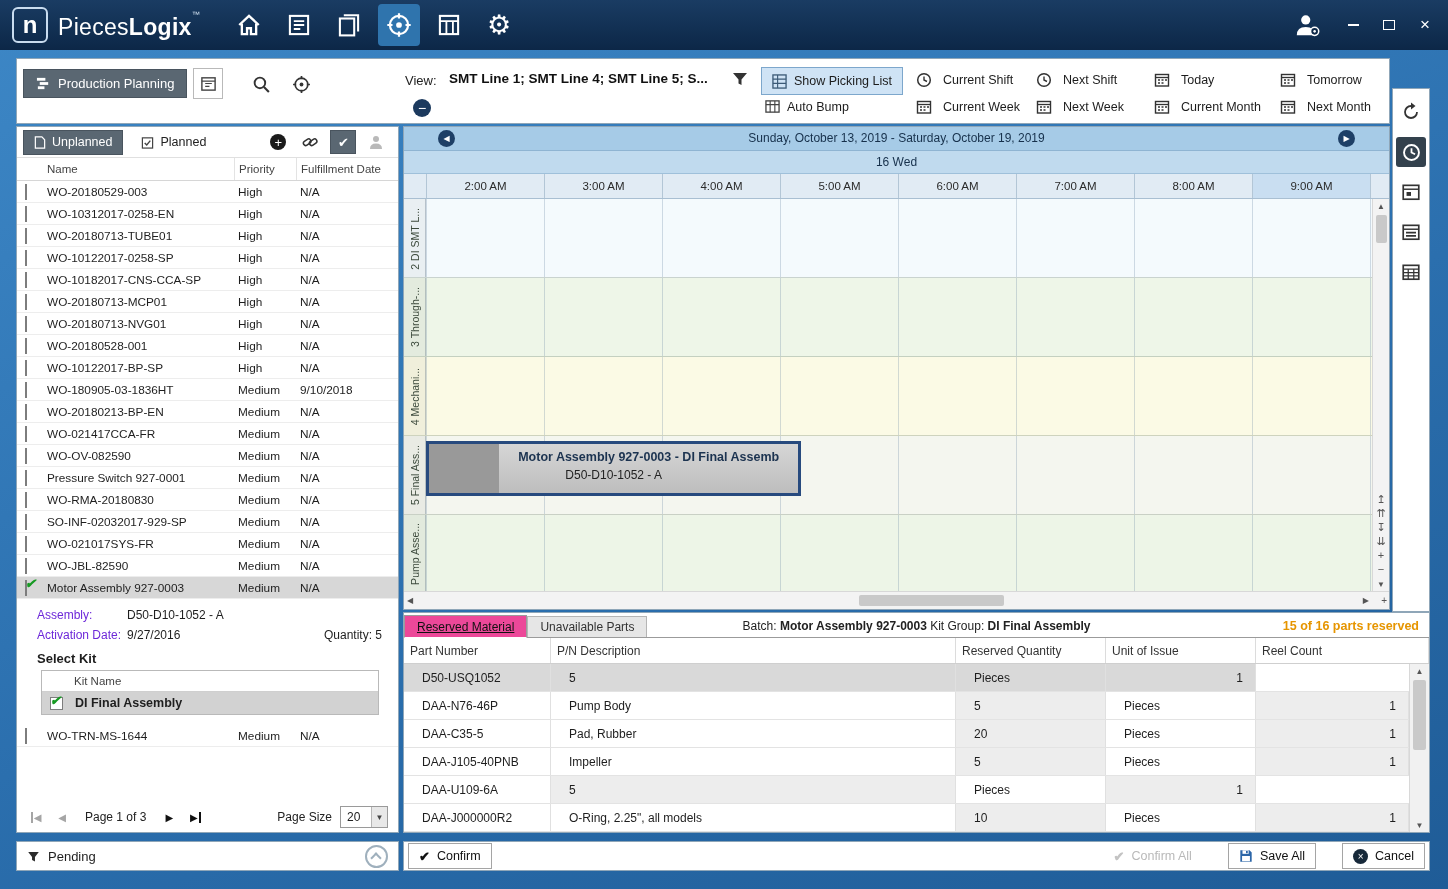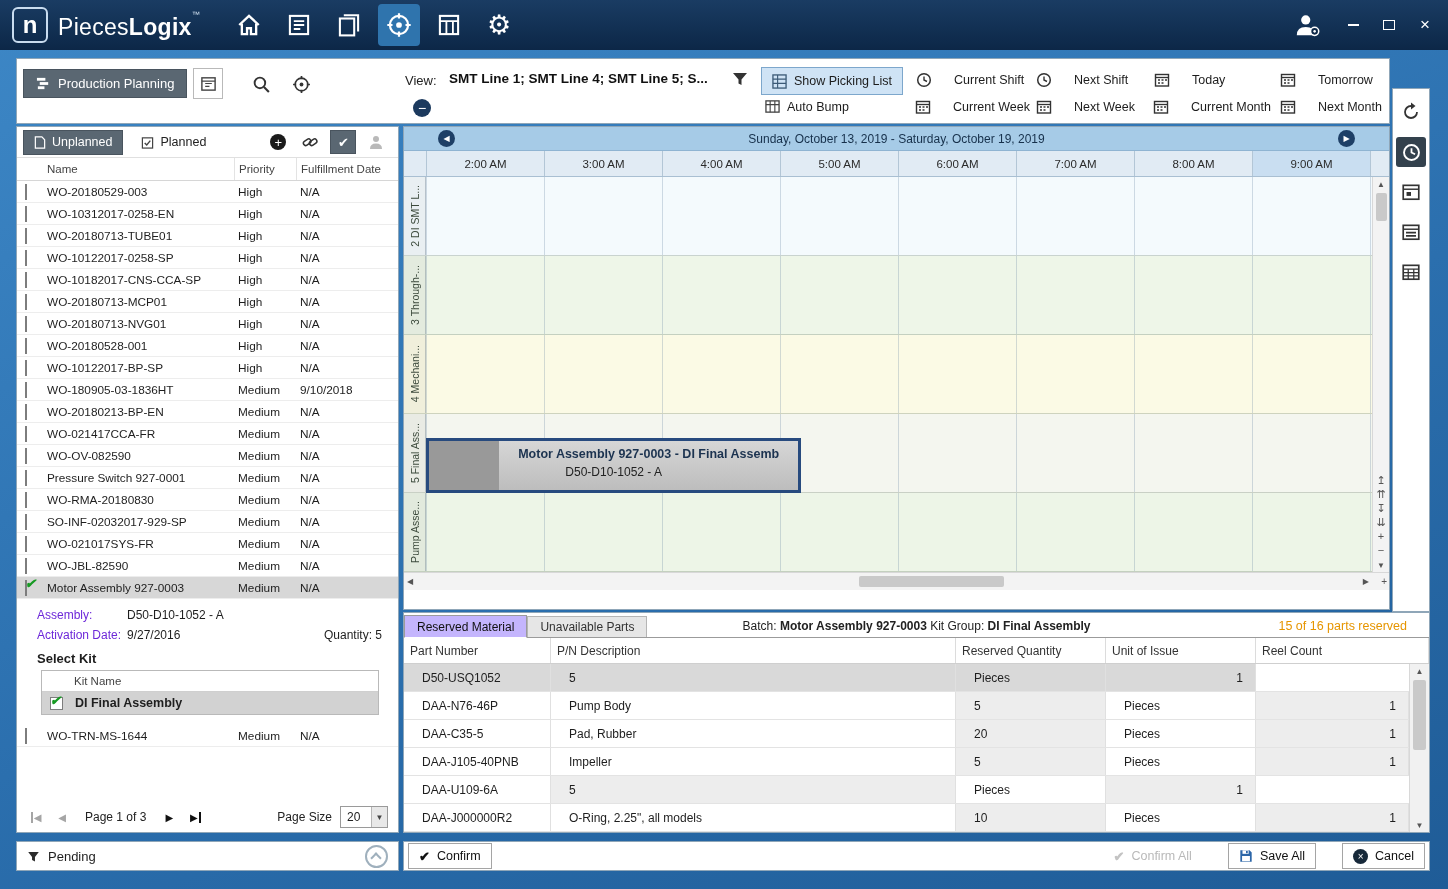--- a/index.html
+++ b/index.html
@@ -40,21 +40,21 @@
   .view-label{position:absolute;left:388px;top:14px;font-size:13px;color:#222;}
   .view-value{position:absolute;left:432px;top:12px;font-size:13.5px;font-weight:bold;color:#111;max-width:280px;white-space:nowrap;cursor:pointer;}
   .funnel-btn{position:absolute;left:714px;top:11px;cursor:pointer;}
   .minus-btn{position:absolute;left:396px;top:40px;width:18px;height:18px;border-radius:50%;background:#1c3a5e;color:#fff;
     display:flex;align-items:center;justify-content:center;font-size:14px;line-height:1;cursor:pointer;}
   .pick-btn{position:absolute;left:744px;top:8px;height:26px;background:#cfe3f5;border:1px solid #7da7cc;
     display:flex;align-items:center;gap:7px;padding:0 10px;font-size:12.5px;color:#1c1c1c;cursor:pointer;}
   .bump-btn{position:absolute;left:748px;top:40px;display:flex;align-items:center;gap:7px;font-size:12.5px;color:#1c1c1c;cursor:pointer;}
   .range-grid{position:absolute;left:898px;top:8px;display:grid;grid-template-columns:112px 110px 118px auto;
     grid-auto-rows:25px;column-gap:8px;row-gap:2px;}
-  .range-btn{display:flex;align-items:center;gap:22px;font-size:12.5px;color:#1c1c1c;cursor:pointer;white-space:nowrap;}
+  .range-btn{display:flex;align-items:center;gap:11px;font-size:12.5px;color:#1c1c1c;cursor:pointer;white-space:nowrap;}
   .range-btn .ic{display:none;width:17px;height:17px;align-items:center;justify-content:center;}
   .range-btn.clock .ic-clock{display:inline-flex;}
   .range-btn.cal .ic-cal{display:inline-flex;}
 
   
   .right-strip{left:1392px;top:88px;width:38px;height:524px;display:flex;flex-direction:column;align-items:center;padding-top:8px;gap:10px;}
   .rs-btn{width:30px;height:30px;display:flex;align-items:center;justify-content:center;cursor:pointer;border-radius:3px;}
   .rs-btn.sel{background:#33414d;}
 
   
@@ -114,45 +114,45 @@
   .g-tcell.hl{background:#c9def1;}
   .g-times .fill{flex:1;border-left:1px solid #b3c6d6;}
   .g-body{position:relative;height:395px;}
   .g-lanes{position:absolute;left:0;top:0;right:17px;bottom:0;}
   .g-lane{display:flex;height:79px;box-sizing:border-box;border-bottom:1px solid rgba(90,110,90,.28);}
   .g-gutter{width:22px;box-sizing:border-box;border-right:1px solid rgba(90,110,130,.35);background:rgba(0,0,0,.045);
     display:flex;align-items:center;justify-content:center;cursor:pointer;}
   .g-gutter span{writing-mode:vertical-rl;transform:rotate(180deg);font-size:10.5px;color:#3c4a3c;white-space:nowrap;}
   .g-lane-body{flex:1;background-image:repeating-linear-gradient(to right,rgba(100,130,160,.28) 0 1px,transparent 1px 118px);cursor:pointer;}
   .g-bar{position:absolute;height:49px;border:3px solid #274a7e;background:linear-gradient(#d6d6d6,#bdbdbd);
-    z-index:5;cursor:pointer;overflow:hidden;margin-top:19px;}
+    z-index:5;cursor:pointer;overflow:hidden;}
   .g-bar::before{content:"";position:absolute;left:0;top:0;bottom:0;width:70px;background:#999;}
   .g-bar .t1{position:relative;margin-left:70px;text-align:center;font-size:12.5px;font-weight:bold;color:#1c3350;
     margin-top:6px;white-space:nowrap;overflow:hidden;}
   .g-bar .t2{position:relative;text-align:center;font-size:12px;color:#222;margin-top:4px;}
   .g-vscroll{position:absolute;right:0;top:0;bottom:0;width:17px;background:#f3f3f3;border-left:1px solid #d8d8d8;
     display:flex;flex-direction:column;align-items:center;box-sizing:border-box;}
   .sc-ar{font-size:8px;color:#555;height:14px;display:flex;align-items:center;cursor:pointer;}
   .g-thumb{width:11px;height:28px;background:#c9c9c9;border-radius:2px;margin-top:2px;cursor:pointer;}
   .g-vstack{margin-top:auto;display:flex;flex-direction:column;align-items:center;gap:3px;padding-bottom:2px;}
   .g-vstack span{font-size:11px;color:#555;line-height:1;cursor:pointer;}
   .g-hscroll{height:17px;background:#f3f3f3;border-top:1px solid #d8d8d8;display:flex;align-items:center;position:relative;}
   .g-hthumb{position:absolute;left:455px;width:145px;height:11px;background:#c9c9c9;border-radius:2px;cursor:pointer;}
   .g-hscroll .sc-ar.l{margin-left:3px;} .g-hscroll .sc-ar.r{margin-left:auto;margin-right:20px;}
   .g-corner{position:absolute;right:2px;font-size:10px;color:#555;cursor:pointer;}
 
   
   .bottom-panel{left:403px;top:612px;width:1027px;height:221px;display:flex;flex-direction:column;overflow:hidden;}
   .bp-top{height:25px;display:flex;align-items:flex-end;position:relative;background:#fff;border-bottom:1px solid #9b9b9b;}
   .bp-tab{height:23px;display:flex;align-items:center;padding:0 12px;font-size:12px;cursor:pointer;box-sizing:border-box;}
-  .bp-tab.active{background:#c4b5fd;border:1px solid #9b9b9b;border-bottom:1px solid #fff;margin-bottom:-1px;color:#111;}
+  .bp-tab.active{background:#ec4899;border:1px solid #9b9b9b;border-bottom:1px solid #fff;margin-bottom:-1px;color:#111;text-decoration:underline;}
   .bp-tab.inactive{background:#e6e6e6;border:1px solid #b5b5b5;border-bottom:none;height:21px;color:#333;}
   .bp-batch{position:absolute;left:0;right:0;bottom:4px;text-align:center;font-size:12px;color:#222;pointer-events:none;}
   .bp-batch b{font-weight:bold;}
-  .bp-summary{position:absolute;right:22px;bottom:4px;font-size:12.5px;font-weight:normal;color:#e69500;}
+  .bp-summary{position:absolute;right:10px;bottom:4px;font-size:12.5px;font-weight:bold;color:#e69500;}
   .bp-grid{display:grid;grid-template-columns:147px 405px 150px 150px 1fr;}
   .bp-head{height:26px;border-bottom:1px solid #cfcfcf;}
   .bp-head span{display:flex;align-items:center;padding-left:6px;font-size:12px;color:#333;border-right:1px solid #dcdcdc;}
   .bp-row{height:27px;font-size:12px;color:#1e1e1e;border-bottom:1px solid #e3e3e3;cursor:pointer;}
   .bp-row span{display:flex;align-items:center;padding-left:18px;border-right:1px solid #e0e0e0;overflow:hidden;white-space:nowrap;}
   .bp-row .shade{background:#ededed;}
   .bp-row .reel{justify-content:flex-end;padding-right:12px;}
   .bp-row.selected span{background:#d9d9d9;}
   .bp-body{position:relative;flex:1;}
   .bp-vscroll{position:absolute;right:0;top:0;bottom:0;width:20px;background:#f1f1f1;border-left:1px solid #d8d8d8;
@@ -663,20 +663,21 @@
 <div class="panel gantt">
   <div class="g-date">
     <div class="g-nav left">
         <span>◀</span>
       </div>
     <span>Sunday, October 13, 2019 - Saturday, October 19, 2019</span>
     <div class="g-nav right">
         <span>▶</span>
       </div>
   </div>
+  <div class="g-day">16 Wed</div>
   <div class="g-times">
     <div class="gut"></div>
     <div style="display:flex;">
 
         <div class="g-tcell">
           <span>2:00 AM</span>
         </div>
 
         <div class="g-tcell">
           <span>3:00 AM</span>

